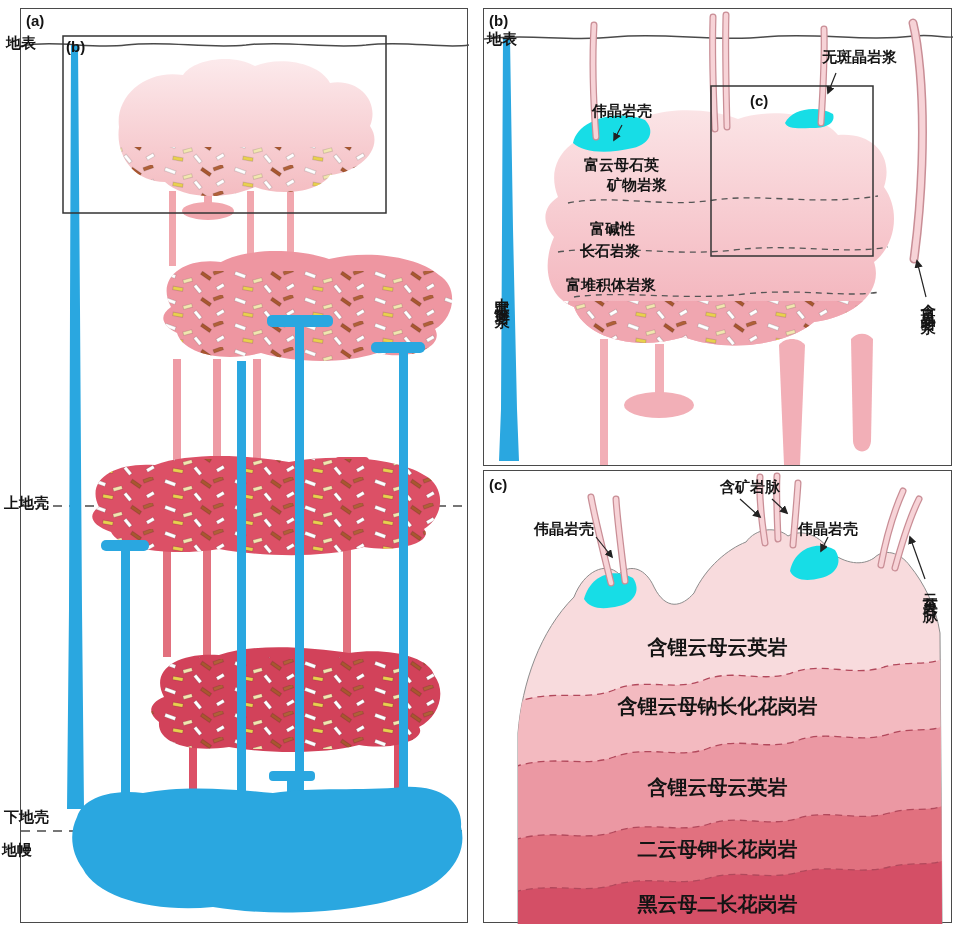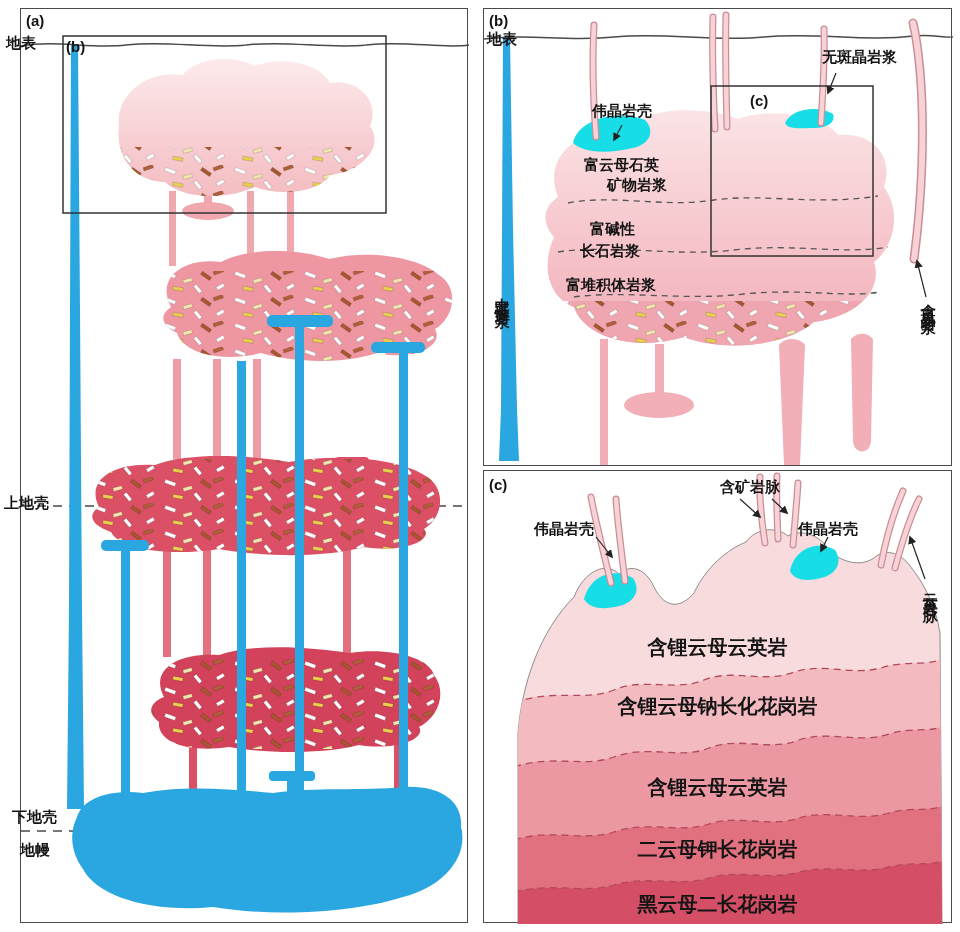--- a/index.html
+++ b/index.html
@@ -249,22 +249,22 @@
         <line x1="344" y1="66" x2="337" y2="80"></line>
         <line x1="441" y1="108" x2="426" y2="66"></line>
       </g>
     </svg>
   </div>
 
   <div class="lbl tag" style="left:26px;top:12px;">(a)</div>
   <div class="lbl tag" style="left:66px;top:38px;">(b)</div>
   <div class="lbl" style="left:6px;top:34px;">地表</div>
   <div class="lbl" style="left:4px;top:494px;">上地壳</div>
-  <div class="lbl" style="left:4px;top:808px;margin-left:8px;">下地壳</div>
-  <div class="lbl" style="left:20px;top:841px;">地幔</div>
+  <div class="lbl" style="left:4px;top:808px;">下地壳</div>
+  <div class="lbl" style="left:2px;top:841px;">地幔</div>
 
   <div class="lbl tag" style="left:489px;top:12px;">(b)</div>
   <div class="lbl" style="left:487px;top:30px;">地表</div>
   <div class="lbl" style="left:822px;top:48px;">无斑晶岩浆</div>
   <div class="lbl" style="left:592px;top:102px;">伟晶岩壳</div>
   <div class="lbl" style="left:584px;top:156px;">富云母石英</div>
   <div class="lbl" style="left:583px;top:176px;margin-left:24px;">矿物岩浆</div>
   <div class="lbl" style="left:590px;top:220px;text-align:center;">富碱性</div>
   <div class="lbl" style="left:580px;top:242px;">长石岩浆</div>
   <div class="lbl" style="left:566px;top:276px;">富堆积体岩浆</div>

